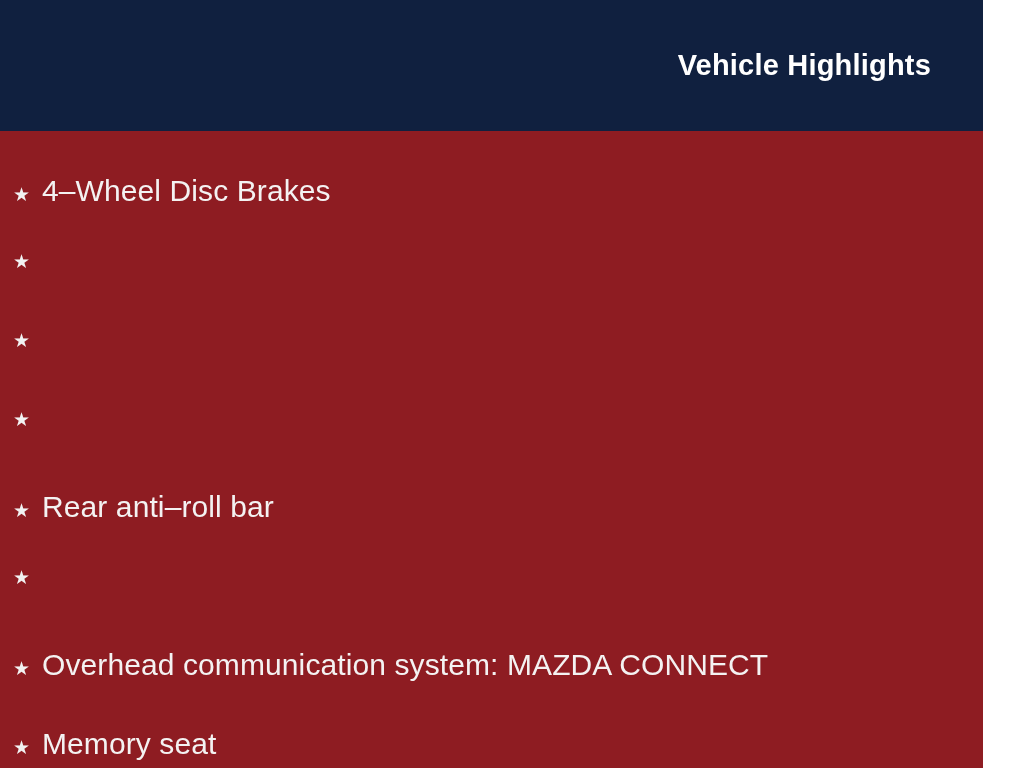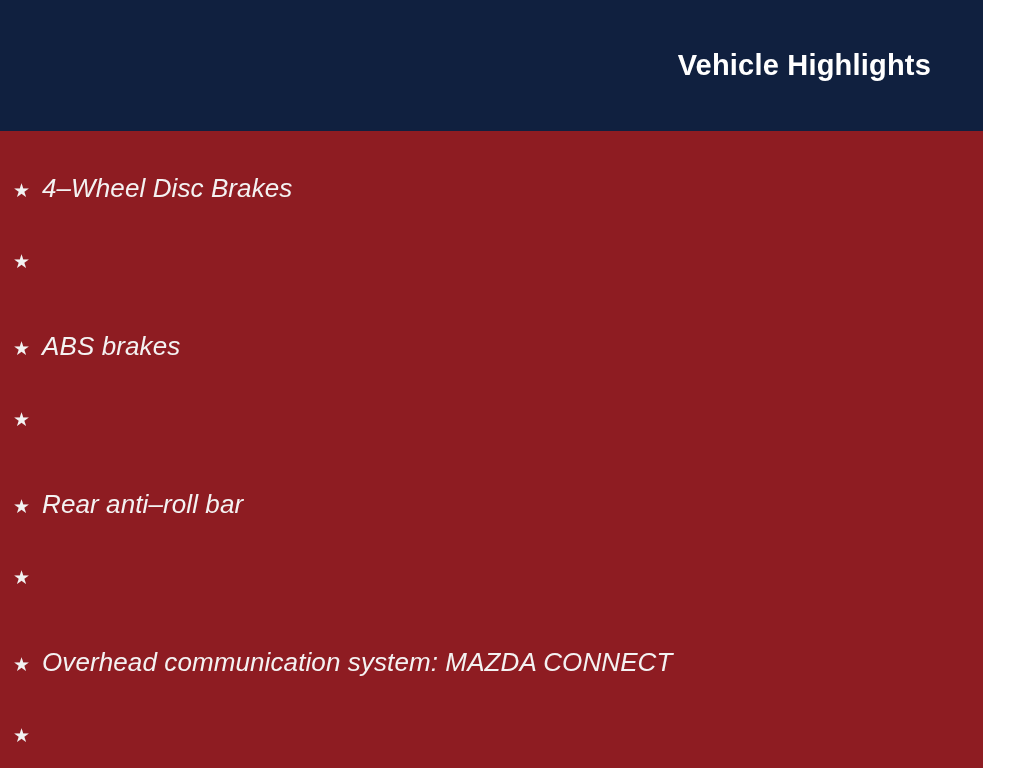--- a/index.html
+++ b/index.html
@@ -60,26 +60,25 @@
   .bullet {
     color: #f2f2f2;
     font-size: 19px;
     line-height: 1;
     width: 29px;
     flex: 0 0 29px;
     text-align: left;
   }
   .item-label {
     color: #f4f2f2;
-    font-size: 26px;
+    font-size: 30px;
     font-weight: 400;
     letter-spacing: 0.1px;
     line-height: 1.2;
     white-space: nowrap;
-    font-style: italic;
   }
 </style>
 </head>
 <body>
 
 <div class="slide">
 
   <div class="header">
     <div class="header-title">Vehicle Highlights</div>
   </div>
@@ -91,21 +90,20 @@
         <span class="bullet">★</span>
         <span class="item-label">4–Wheel Disc Brakes</span>
       </li>
 
       <li>
         <span class="bullet">★</span>
       </li>
 
       <li>
         <span class="bullet">★</span>
-        <span class="item-label">ABS brakes</span>
       </li>
 
       <li>
         <span class="bullet">★</span>
       </li>
 
       <li>
         <span class="bullet">★</span>
         <span class="item-label">Rear anti–roll bar</span>
       </li>
@@ -114,18 +112,19 @@
         <span class="bullet">★</span>
       </li>
 
       <li>
         <span class="bullet">★</span>
         <span class="item-label">Overhead communication system: MAZDA CONNECT</span>
       </li>
 
       <li>
         <span class="bullet">★</span>
+        <span class="item-label">Memory seat</span>
       </li>
 
     </ul>
   </div>
 
 </div>
 
 </body></html>

